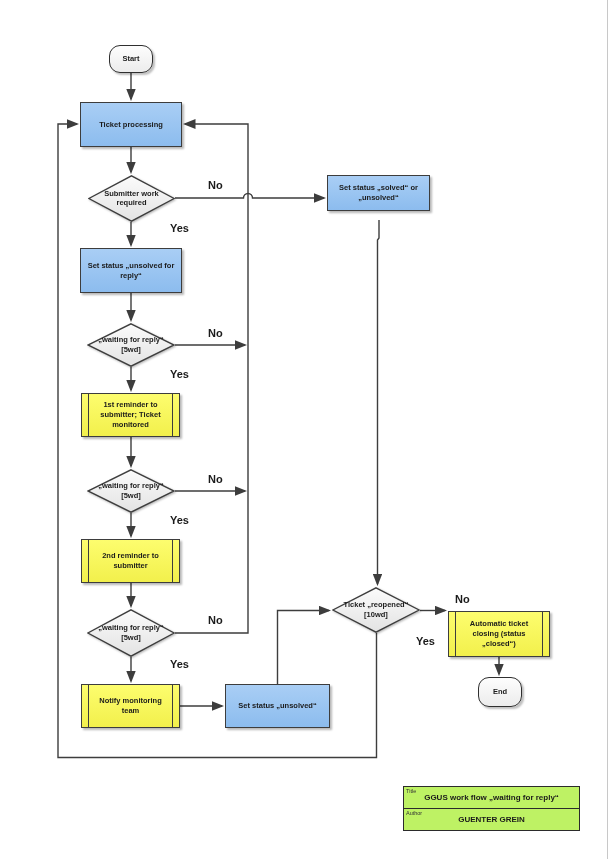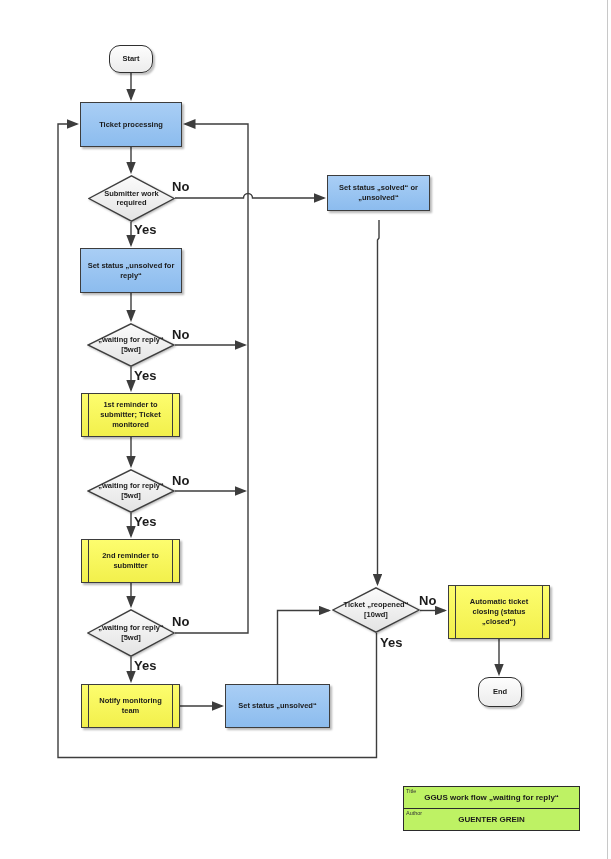--- a/index.html
+++ b/index.html
@@ -39,21 +39,21 @@
   }
   .diamond { position:absolute; z-index:2; }
   .diamond svg {
     position:absolute; left:0; top:0; width:100%; height:100%;
     filter:drop-shadow(1.5px 1.5px 1px rgba(0,0,0,0.3));
   }
   .diamond .shape-text {
     position:absolute; left:0; top:50%; transform:translateY(-50%);
   }
   .edge-label {
-    position:absolute; z-index:3; font-size:13px; font-weight:bold; color:#1b1b1b;
+    position:absolute; z-index:3; font-size:11px; font-weight:bold; color:#1b1b1b;margin-left:36px;
   }
   .title-block {
     position:absolute; left:403px; top:786px; width:177px; height:45px;
     border:1.5px solid #2b2b2b; z-index:2; background:#bef264;
     display:flex; flex-direction:column;
   }
   .tb-row { flex:1; display:flex; flex-direction:column; }
   .tb-row.first { border-bottom:1.2px solid #2b2b2b; }
   .tb-label { font-size:5.5px; color:#333333; padding:1px 0 0 2px; }
   .tb-value { font-size:8px; font-weight:bold; color:#1b1b1b; text-align:center; margin-top:-1px; }
@@ -188,21 +188,21 @@
           <linearGradient id="dg5" x1="0" y1="0" x2="0" y2="1">
         <stop offset="0" stop-color="#fbfbfb"></stop>
             <stop offset="1" stop-color="#e3e3e3"></stop>
       </linearGradient>
         </defs>
       <polygon points="50,1 99,27 50,53 1,27" fill="url(#dg5)" stroke="#3d3d3d" stroke-width="1.4" vector-effect="non-scaling-stroke"></polygon>
     </svg>
     <div class="shape-text">Ticket „reopened“ [10wd]</div>
   </div>
 
-  <div class="subprocess shape" style="left:448px;top:585px;width:102px;height:54px">
+  <div class="subprocess shape" style="left:448px;top:611px;width:102px;height:46px">
     <div class="shape-text" style="padding:0 9px">Automatic ticket closing (status „closed“)</div>
   </div>
 
   <div class="shape pill" style="left:478px;top:677px;width:44px;height:30px">
     <div class="shape-text">End</div>
   </div>
 
   <div class="edge-label" style="left:172px;top:179px">No</div>
   <div class="edge-label" style="left:134px;top:222px">Yes</div>
   <div class="edge-label" style="left:172px;top:327px">No</div>

